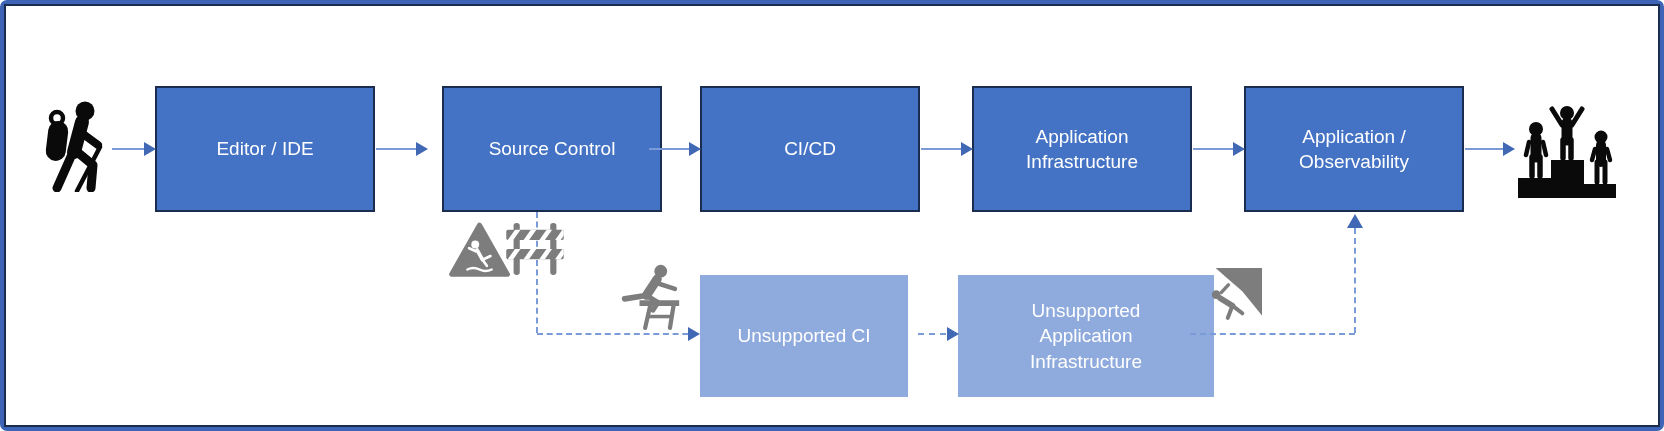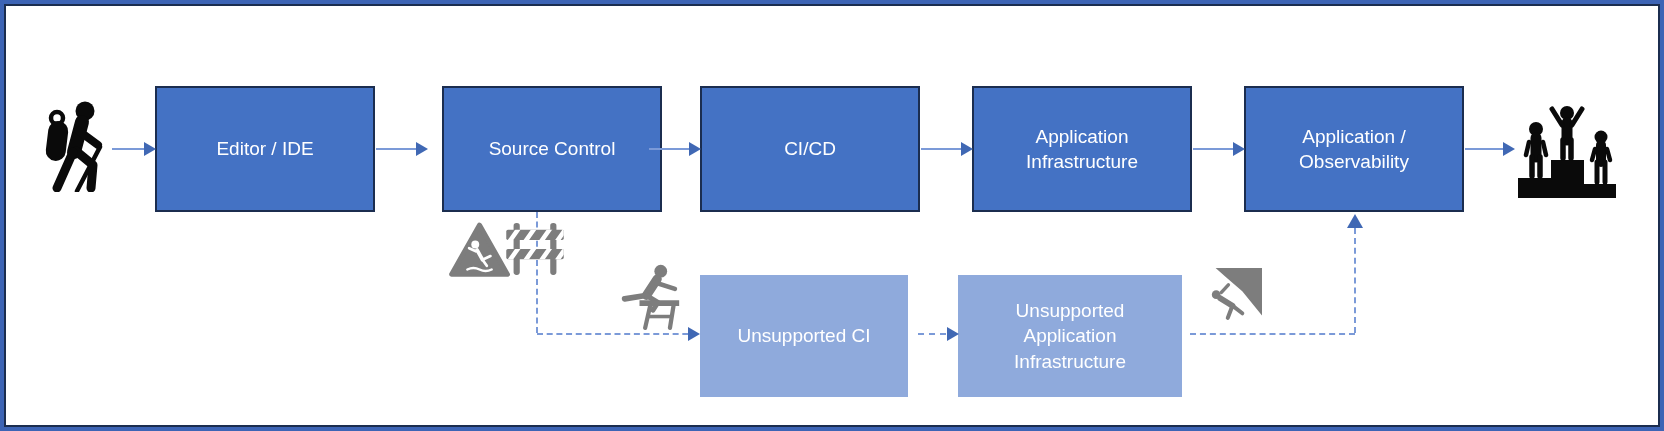--- a/index.html
+++ b/index.html
@@ -9,21 +9,21 @@
     --line:#7B9AD8;
     --head:#4068B4;
     --gray:#7D7D7D;
     --black:#0A0A0A;
     --frame-blue:#3D64B5;
     --frame-dark:#1B2D4F;
   }
   html,body{margin:0;padding:0;background:#fff;}
   .canvas{
     position:relative;width:1664px;height:431px;background:#ffffff;
-    font-family:"Liberation Sans", sans-serif;overflow:hidden;
+    font-family:"Liberation Sans", sans-serif;overflow:hidden;border-radius:7px;
   }
   .frame-outer{position:absolute;inset:0;border:4px solid var(--frame-blue);pointer-events:none;z-index:50;}
   .frame-inner{position:absolute;inset:4px;border:2px solid var(--frame-dark);pointer-events:none;z-index:50;}
 
   .box{
     position:absolute;display:flex;align-items:center;justify-content:center;
     text-align:center;color:#fff;font-size:19px;line-height:1.32;box-sizing:border-box;
   }
   .box.main{top:86px;height:126px;width:220px;background:var(--box-fill);border:2px solid var(--box-border);}
   .box.light{top:275px;height:122px;background:var(--light-fill);border:none;}
@@ -65,21 +65,21 @@
   <div class="box main" style="left:972px">
     <span class="lbl" style="width:140px">Application Infrastructure</span>
   </div>
   <div class="box main" style="left:1244px">
     <span class="lbl" style="width:125px">Application / Observability</span>
   </div>
 
   <div class="box light" style="left:700px;width:208px">
     <span class="lbl">Unsupported CI</span>
   </div>
-  <div class="box light" style="left:958px;width:224px">
+  <div class="box light" style="left:958px;width:256px">
     <span class="lbl" style="width:128px">Unsupported Application Infrastructure</span>
   </div>
 
   <div class="harrow withhead" style="left:112px;top:148px;width:42px"></div>
   <div class="harrow withhead" style="left:376px;top:148px;width:50px"></div>
   <div class="harrow withhead" style="left:649px;top:148px;width:50px"></div>
   <div class="harrow withhead" style="left:921px;top:148px;width:50px"></div>
   <div class="harrow withhead" style="left:1193px;top:148px;width:50px"></div>
   <div class="harrow withhead" style="left:1465px;top:148px;width:48px"></div>
 

